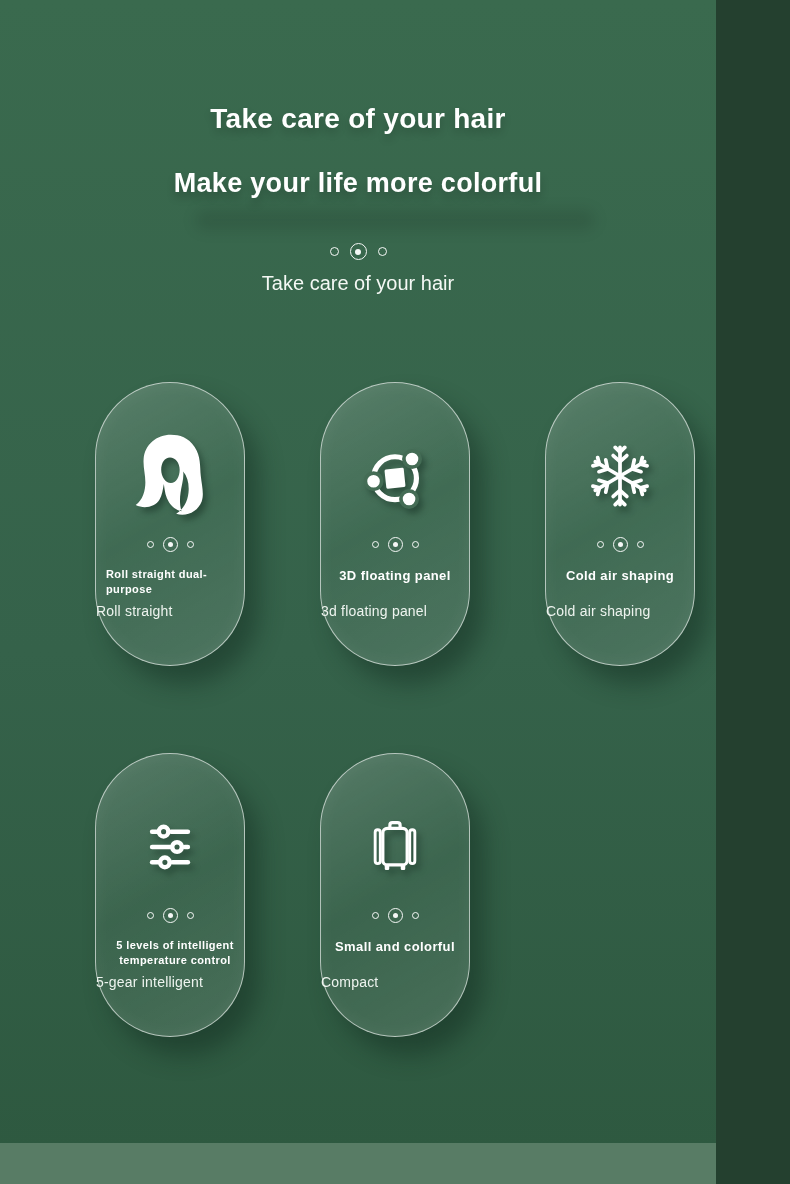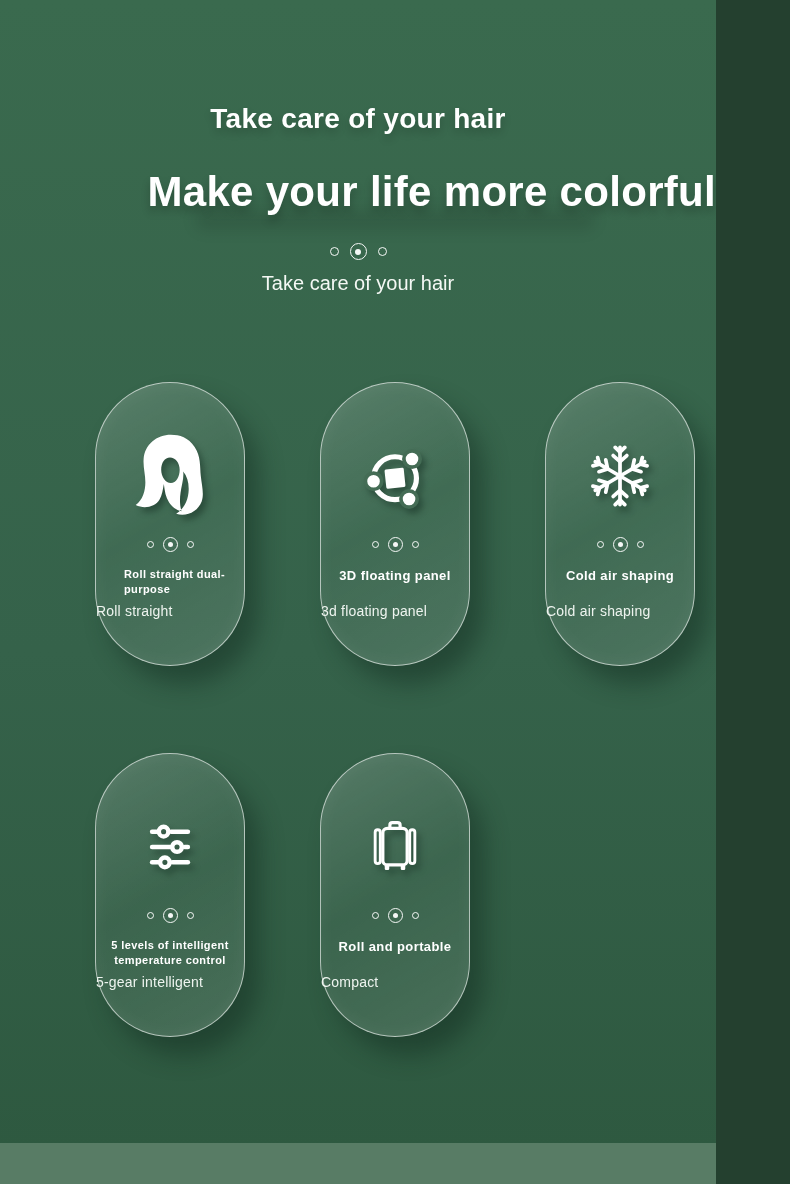--- a/index.html
+++ b/index.html
@@ -13,22 +13,22 @@
   }
   
   .hero-title{
     position:absolute;top:103px;left:0;width:100%;
     margin:0;text-align:center;
     font-size:28px;font-weight:bold;letter-spacing:.3px;
     text-shadow:0 5px 8px rgba(0,0,0,.20);
   }
   .hero-headline{
     position:absolute;top:168px;left:0;width:100%;
-    margin:0;text-align:right;
-    font-size:42px;font-weight:bold;letter-spacing:.3px;
+    margin:0;text-align:center;
+    font-size:27px;font-weight:bold;letter-spacing:.3px;
     text-shadow:0 6px 9px rgba(0,0,0,.22);
   }
   .headline-shadow{
     position:absolute;top:210px;left:195px;width:400px;height:20px;
     background:rgba(0,0,0,.10);filter:blur(7px);border-radius:10px;
   }
   .hero-subtitle{
     position:absolute;top:272px;left:0;width:100%;
     margin:0;text-align:center;
     font-size:20px;font-weight:normal;color:#f4f8f4;
@@ -57,22 +57,22 @@
     padding-top:40px;
   }
   .icon-box{height:106px;width:100%;display:flex;align-items:center;justify-content:center;}
   .icon-box svg{filter:drop-shadow(4px 5px 3px rgba(15,40,28,.45));}
   .card .dots{margin-top:8px;}
   .card-title{
     margin:15px 0 0 0;width:100%;box-sizing:border-box;height:34px;
     font-size:13px;font-weight:bold;letter-spacing:.4px;line-height:1.4;
     text-align:center;white-space:pre-line;
   }
-  .card-title.small{font-size:11px;letter-spacing:.4px;}
-  .card-title.left{text-align:left;padding-left:28px;padding-right:8px;}
+  .card-title.small{font-size:11px;letter-spacing:.4px;padding-left:10px;}
+  .card-title.left{text-align:left;padding-right:8px;}
   .card-sub{
     margin:2px 0 0 0;width:100%;
     font-size:14px;color:#eef4ef;letter-spacing:.2px;
   }
   
   .footer-strip{position:absolute;left:0;top:1143px;width:100%;height:41px;background:#587C65;}
 </style>
 </head>
 <body>
 
@@ -220,19 +220,19 @@
           <rect x="59" y="78" width="7" height="8" rx="2" fill="#fff" stroke="none"></rect>
         </svg>
       </div>
       <div class="dots">
         <span class="dot-s"></span>
           <span class="dot-l">
             <span class="dot-core"></span>
           </span>
           <span class="dot-s"></span>
       </div>
-      <h3 class="card-title">Roll and portable</h3>
+      <h3 class="card-title">Small and colorful</h3>
       <p class="card-sub">Compact</p>
     </article>
   </section>
 
   <div class="footer-strip"></div>
 </div>
 
 </body></html>

